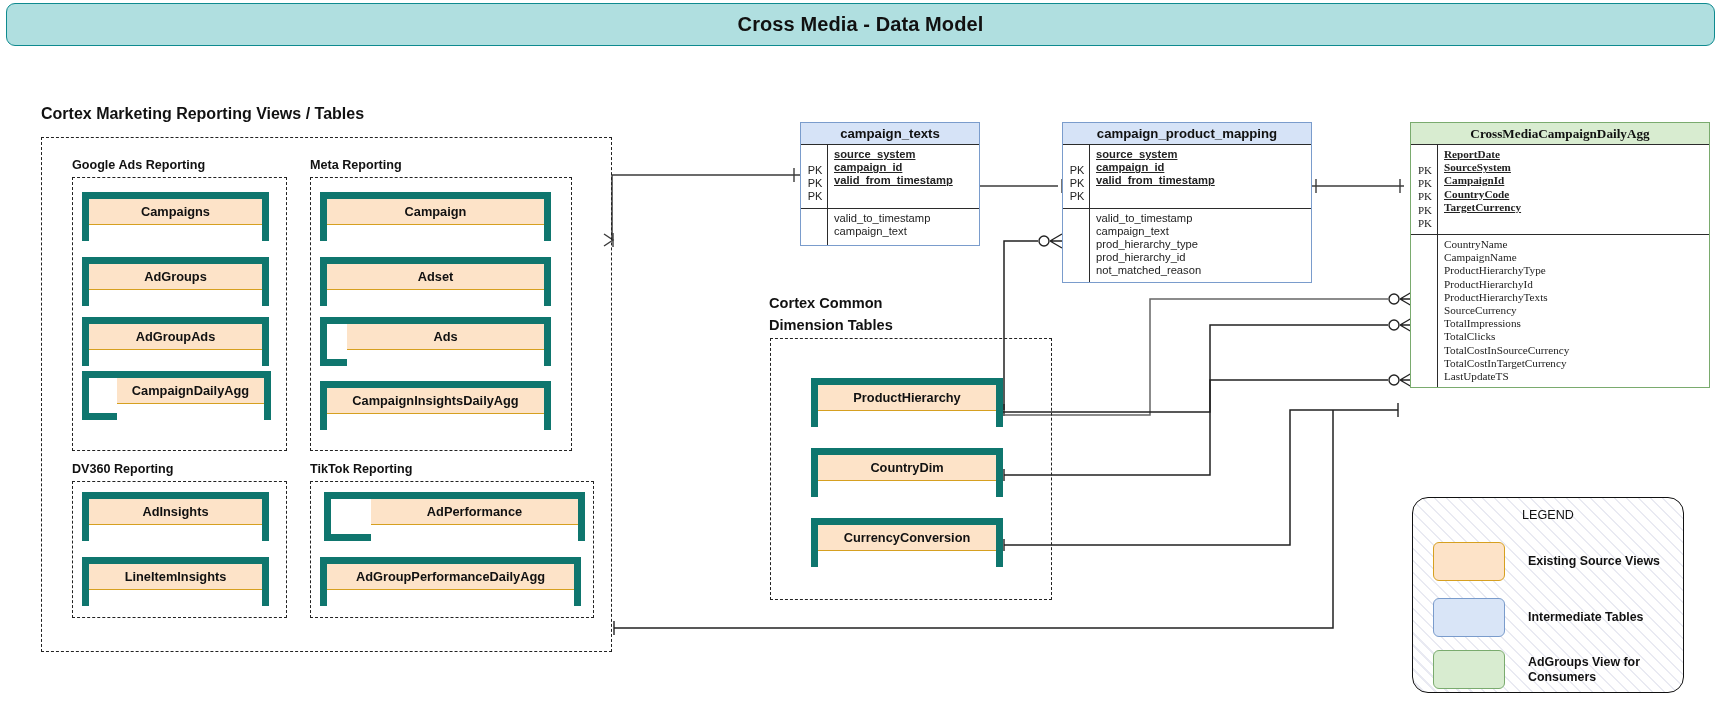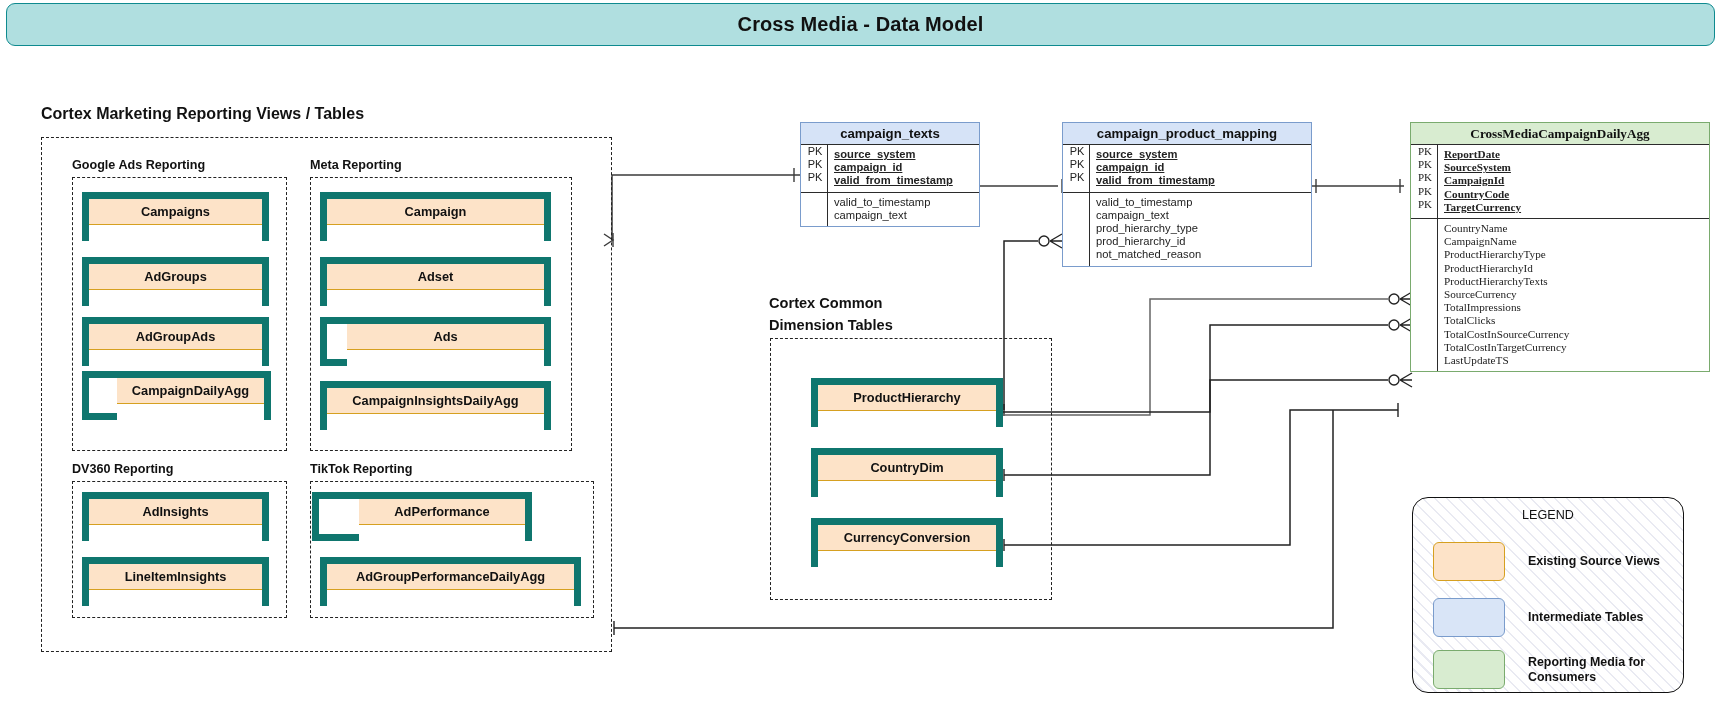--- a/index.html
+++ b/index.html
@@ -100,21 +100,21 @@
 
   .er-section{
     display:flex;
     box-sizing:border-box;
   }
   .er-section.pk-section{ border-bottom:1.3px solid #2b2b2b; }
   .er-keycol{
     width:27px;
     flex:0 0 27px;
     box-sizing:border-box;
-    padding:0 0 4px 2px;
+    padding:19px 0 4px 2px;
     font-size:11px;
     color:#222;
     text-align:center;
     line-height:13.2px;
   }
   .er-blue .er-keycol{ border-right:1.3px solid #2b2b2b; }
   .er-green .er-keycol{ border-right:1.3px solid #2b2b2b; }
   .er-attrcol{
     flex:1 1 auto;
     box-sizing:border-box;
@@ -292,21 +292,21 @@
     <div class="ent-body"></div>
   </div>
   <div class="entity" style="left:82px; top:557px; width:187px; height:49px;">
     <div class="ent-head">LineItemInsights</div>
     <div class="ent-body"></div>
   </div>
 
   <div class="group-label" style="left:310px; top:462px;">TikTok Reporting</div>
   <div class="dashed-inner" style="left:310px; top:481px; width:284px; height:137px;"></div>
 
-  <div class="entity" style="left:312px; top:492px; width:220px; height:49px;padding-left:40px;">
+  <div class="entity" style="left:324px; top:492px; width:261px; height:49px;padding-left:40px;">
     <div class="ent-head">AdPerformance</div>
     <div class="ent-body"></div>
   </div>
   <div class="entity" style="left:320px; top:557px; width:261px; height:49px;">
     <div class="ent-head">AdGroupPerformanceDailyAgg</div>
     <div class="ent-body"></div>
   </div>
 
   <div class="section-heading" style="left:769px; top:295px; font-size:14.6px;">Cortex Common</div>
   <div class="section-heading" style="left:769px; top:317px; font-size:14.6px;">Dimension Tables</div>
@@ -420,19 +420,19 @@
     </div>
 
     <div class="legend-row" style="top:100px;">
       <div class="legend-swatch sw-blue"></div>
       <div class="legend-text">Intermediate Tables</div>
     </div>
 
     <div class="legend-row" style="top:152px;">
       <div class="legend-swatch sw-green"></div>
       <div class="legend-text">
-        <div>Reporting Media for</div>
+        <div>AdGroups View for</div>
         <div>Consumers</div>
       </div>
     </div>
   </div>
 
 </div>
 
 </body></html>

